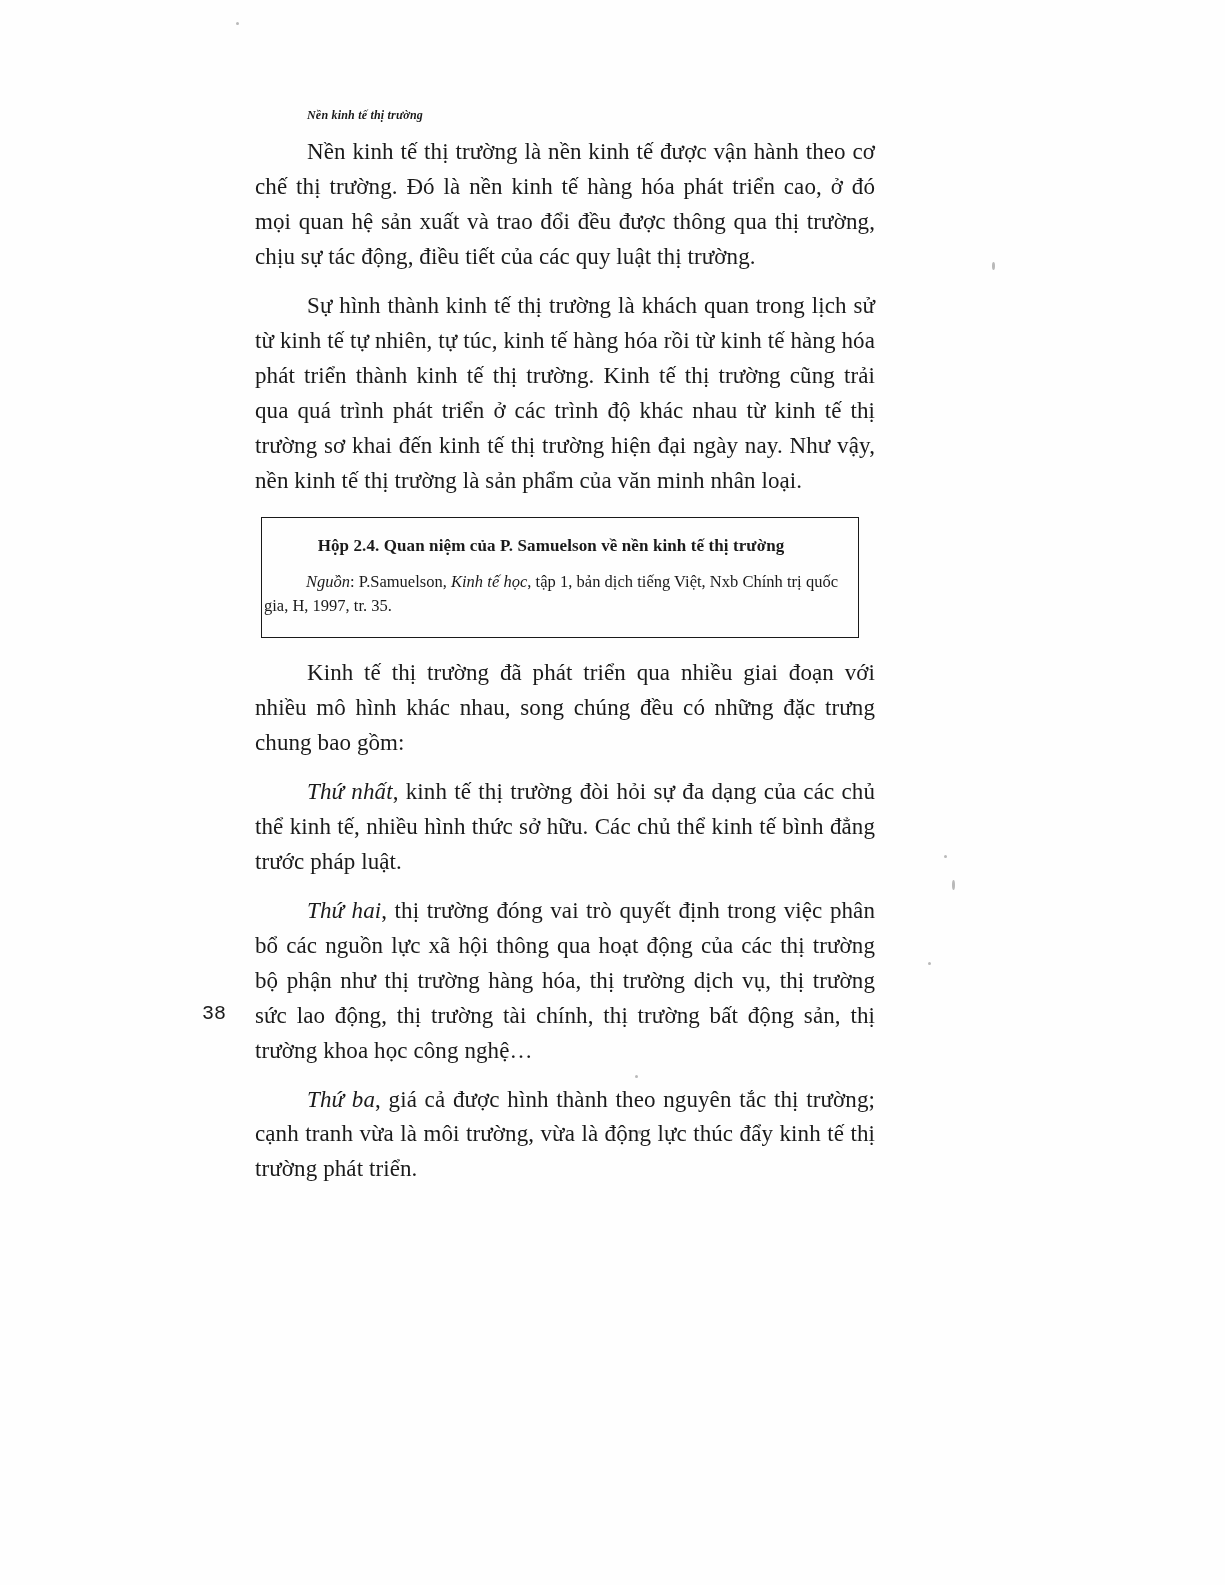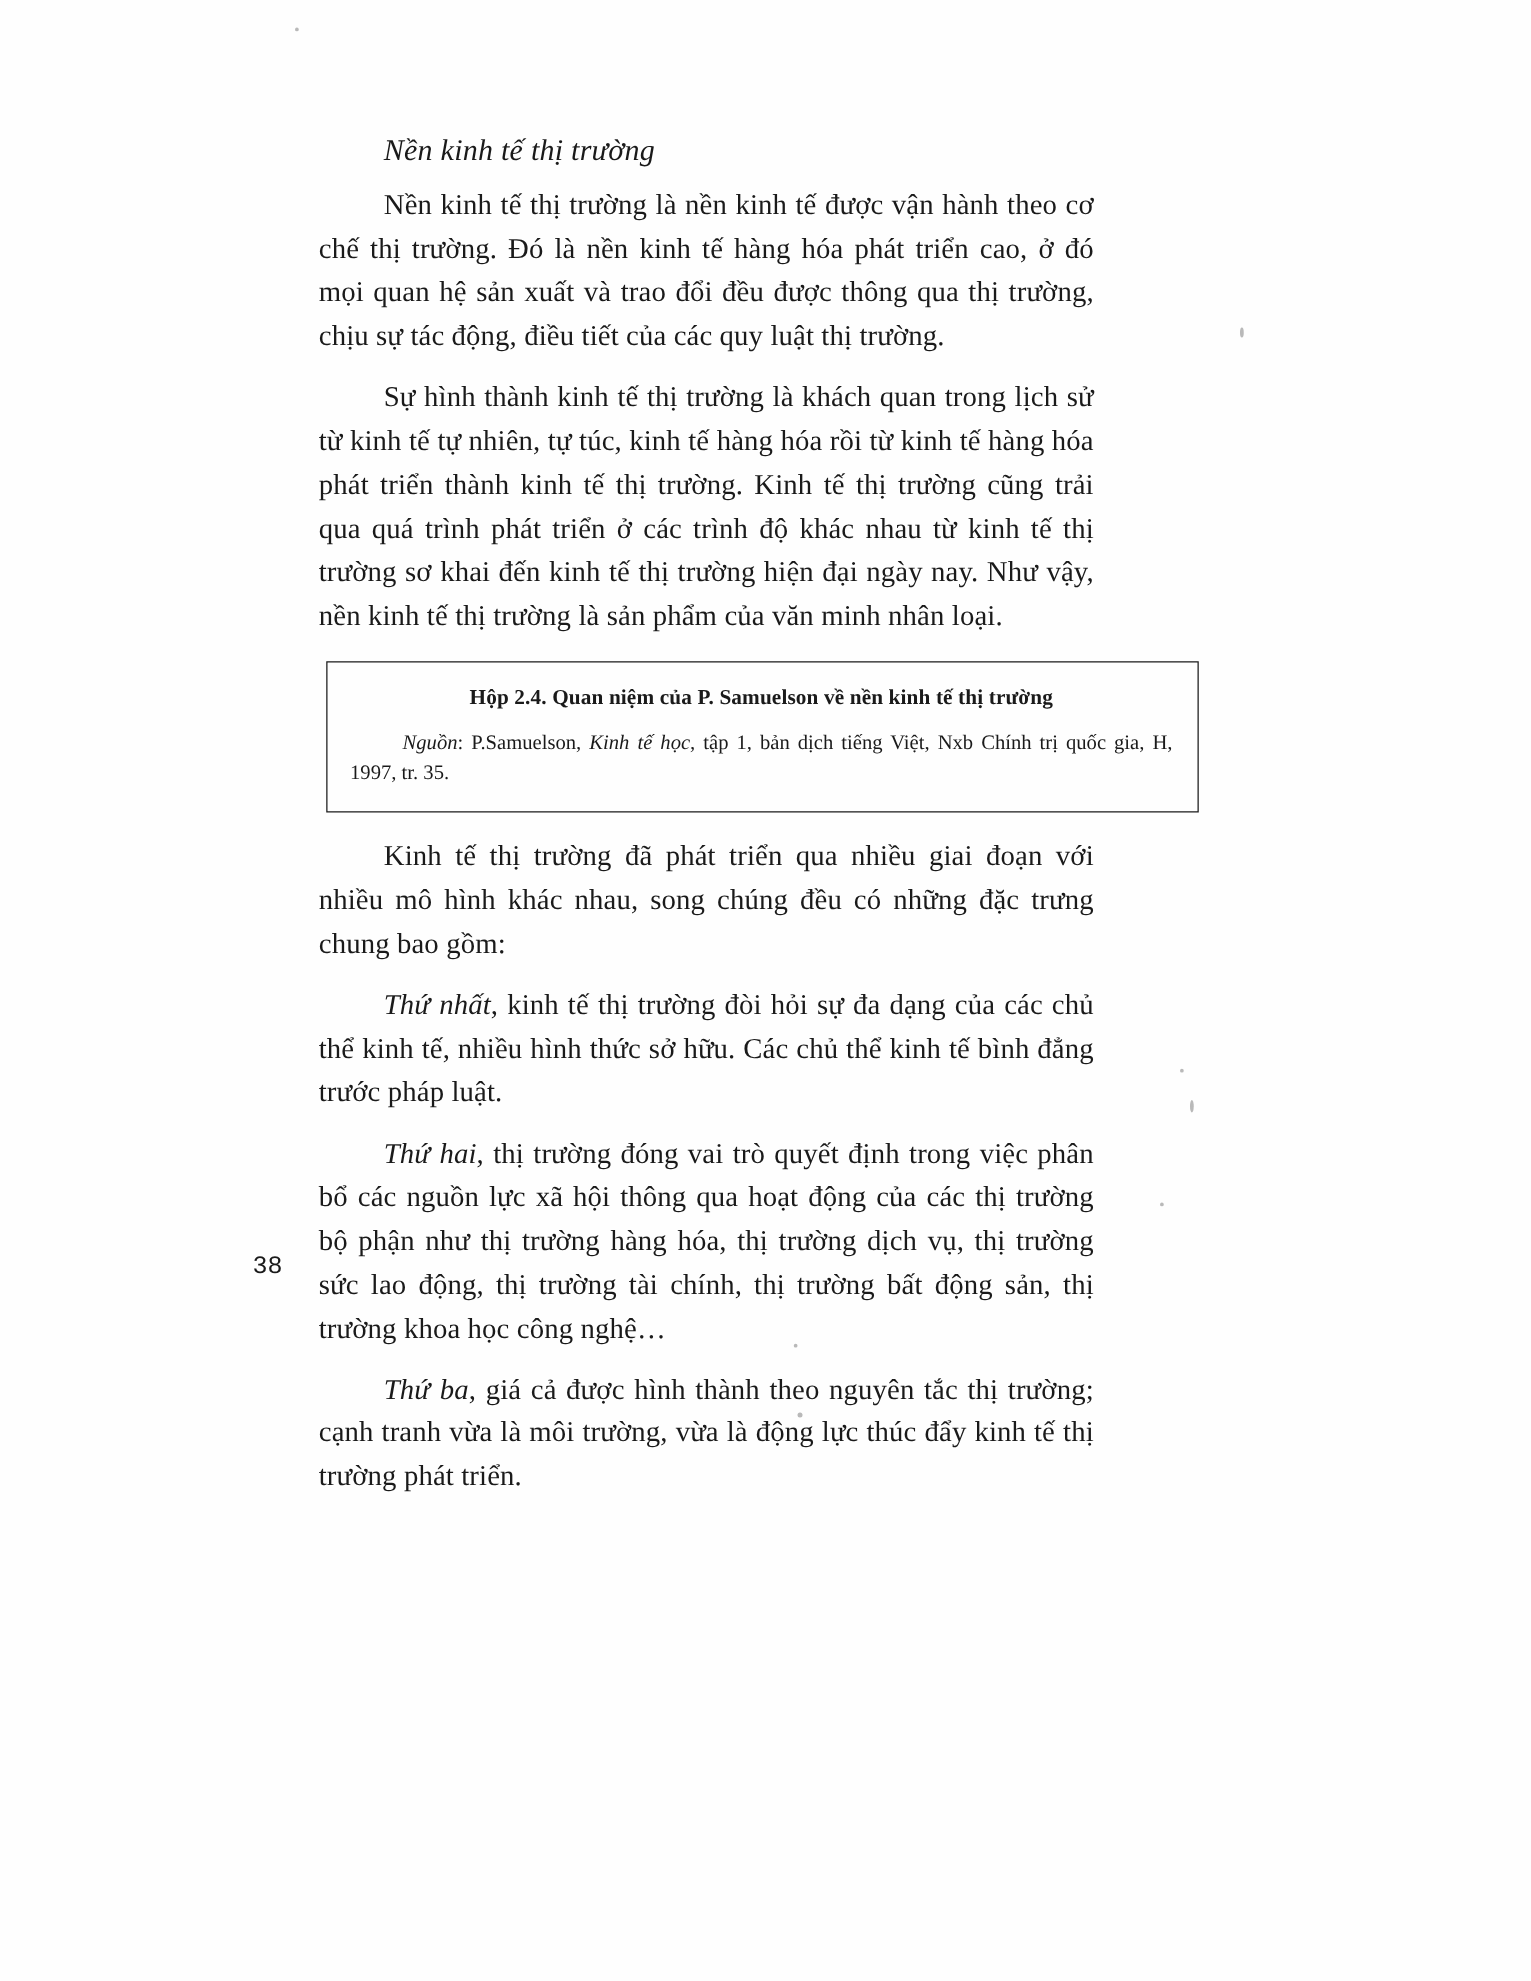--- a/index.html
+++ b/index.html
@@ -17,38 +17,38 @@
     overflow: hidden;
   }
   .content {
     position: absolute;
     left: 255px;
     top: 108px;
     width: 620px;
   }
   .heading {
     font-style: italic;
-    font-weight: normal;
-    font-size: 24px;
+    font-weight: bold;
+    font-size: 12px;
     margin: 0 0 12px 52px;
     letter-spacing: 0.2px;
   }
   p.body {
     margin: 0 0 14px 0;
     font-size: 23px;
     line-height: 1.52;
     text-align: justify;
     text-indent: 52px;
     letter-spacing: 0.1px;
   }
   .box {
     border: 1.5px solid #1a1a1a;
     margin: 18px 0 18px 6px;
-    padding: 16px 20px 18px 18px;
-    width: 698px;
+    padding: 16px 20px 18px 2px;
+    width: 598px;
     box-sizing: border-box;
   }
   .box-title {
     font-weight: bold;
     font-size: 17px;
     text-align: center;
     margin: 2px 0 14px 0;
     letter-spacing: 0.1px;
   }
   .box p {

